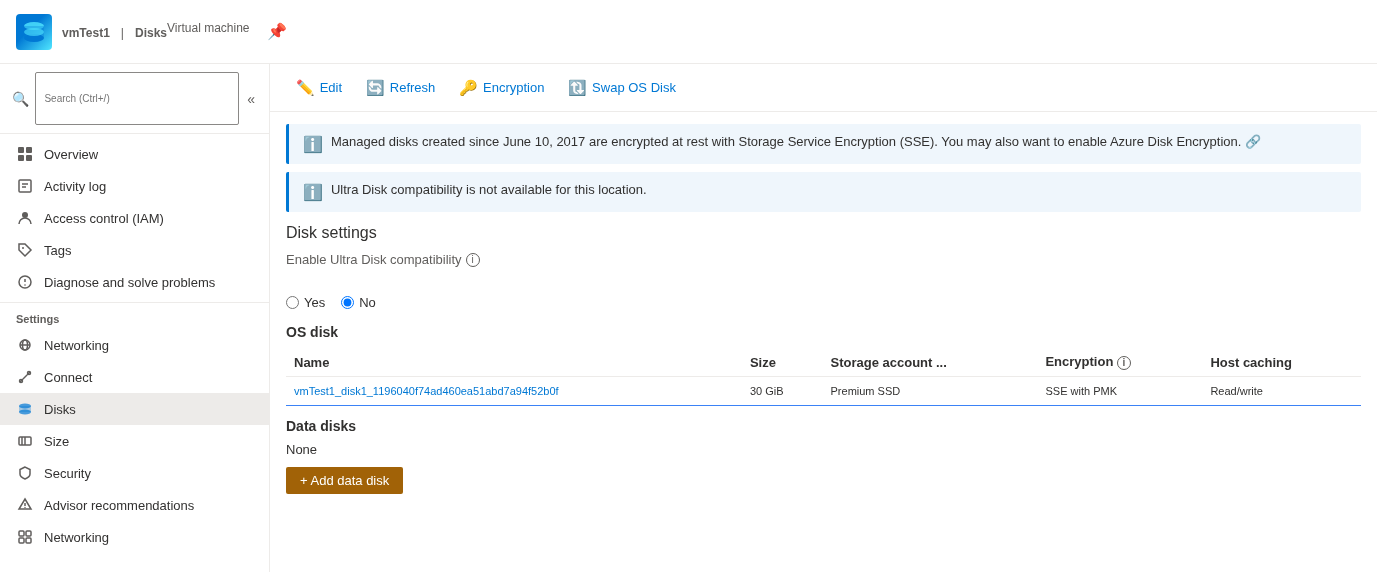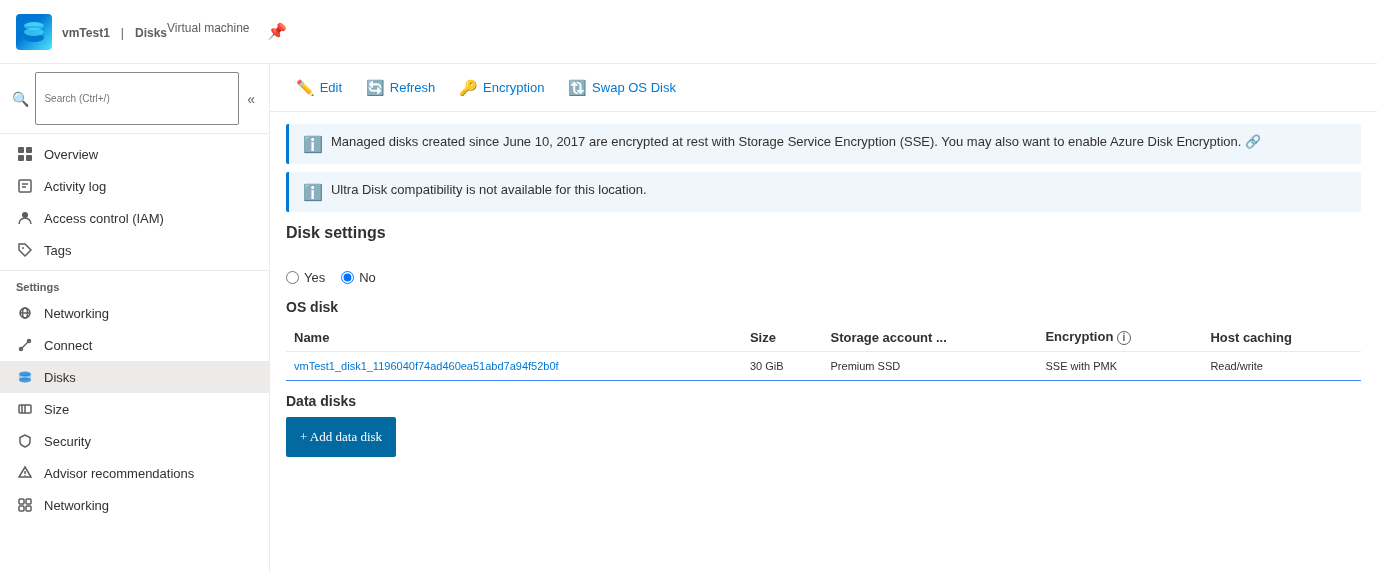--- a/index.html
+++ b/index.html
@@ -124,21 +124,21 @@
       align-items: flex-start;
       gap: 8px;
       font-size: 13px;
       color: #323130;
       border-radius: 2px;
     }
     .info-banner .info-icon { color: #0078d4; font-size: 16px; flex-shrink: 0; margin-top: 1px; }
     .info-banner a { color: #0078d4; text-decoration: none; }
 
     .disk-settings-section { padding: 12px 16px 0 16px; }
-    .section-title { font-size: 16px; font-weight: 700; color: #323130; margin-bottom: 10px; }
+    .section-title { font-size: 16px; font-weight: 400; color: #323130; margin-bottom: 10px; }
     .ultra-disk-label { font-size: 13px; color: #605e5c; margin-bottom: 6px; display: flex; align-items: center; gap: 4px; }
     .radio-group { display: flex; align-items: center; gap: 16px; margin-bottom: 14px; margin-top: 28px; }
     .radio-option { display: flex; align-items: center; gap: 5px; cursor: pointer; font-size: 13px; color: #323130; }
     .radio-option input[type="radio"] { cursor: pointer; }
 
     .subsection-title { font-size: 14px; font-weight: 600; color: #323130; margin-bottom: 8px; }
 
     .disk-table { width: 100%; border-collapse: collapse; }
     .disk-table th {
       text-align: left;
@@ -154,31 +154,30 @@
       font-size: 11px;
       color: #323130;
       border-bottom: 1px solid #3b82f6;
     }
     .disk-table td a { color: #0078d4; text-decoration: none; }
 
     .data-disks-section { padding: 12px 16px; }
     .none-text { font-size: 13px; color: #323130; margin-bottom: 10px; }
 
     .add-disk-btn {
-      background: #0369a1;
+      background: #a16207;
       color: #fff;
       border: none;
-      padding: 12px 14px;
+      padding: 6px 14px;
       font-size: 13px;
       cursor: pointer;
       border-radius: 2px;
       display: inline-flex;
       align-items: center;
       gap: 4px;
-      font-family: Liberation Serif, serif;
     }
 
     .info-circle { display: inline-block; width: 14px; height: 14px; border: 1px solid #605e5c; border-radius: 50%; text-align: center; line-height: 12px; font-size: 10px; color: #605e5c; cursor: help; }
 
     
     ::-webkit-scrollbar { width: 6px; height: 6px; }
     ::-webkit-scrollbar-track { background: #f3f2f1; }
     ::-webkit-scrollbar-thumb { background: #c8c6c4; border-radius: 3px; }
   </style>
 </head>
@@ -245,20 +244,30 @@
       </div>
       <div class="sidebar-item">
         <span class="item-icon">
           <svg width="16" height="16" viewBox="0 0 16 16" fill="none" stroke="#605e5c" stroke-width="1.5">
               <path d="M2 2h6l6 6-6 6-6-6z"></path>
               <circle cx="6" cy="6" r="1" fill="#605e5c" stroke="none"></circle>
             </svg>
         </span>
         <span>Tags</span>
       </div>
+      <div class="sidebar-item">
+        <span class="item-icon">
+          <svg width="16" height="16" viewBox="0 0 16 16" fill="none" stroke="#605e5c" stroke-width="1.5">
+              <circle cx="8" cy="8" r="6"></circle>
+              <line x1="8" y1="5" x2="8" y2="8"></line>
+              <circle cx="8" cy="11" r="0.8" fill="#605e5c" stroke="none"></circle>
+            </svg>
+        </span>
+        <span>Diagnose and solve problems</span>
+      </div>
 
       <div class="sidebar-section-label">Settings</div>
 
       <div class="sidebar-item">
         <span class="item-icon">
           <svg width="16" height="16" viewBox="0 0 16 16" fill="none" stroke="#605e5c" stroke-width="1.5">
               <circle cx="8" cy="8" r="5"></circle>
               <ellipse cx="8" cy="8" rx="2.5" ry="5"></ellipse>
               <line x1="3" y1="8" x2="13" y2="8"></line>
             </svg>
@@ -360,20 +369,24 @@
         </span>
       </div>
 
       <div class="info-banner" style="margin-top:8px;">
         <span class="info-icon">ℹ️</span>
         <span>Ultra Disk compatibility is not available for this location.</span>
       </div>
 
       <div class="disk-settings-section">
         <div class="section-title">Disk settings</div>
+        <div class="ultra-disk-label">
+          <span>Enable Ultra Disk compatibility</span>
+          <span class="info-circle">i</span>
+        </div>
         <div class="radio-group">
           <label class="radio-option">
             <input type="radio" name="ultraDisk" value="yes" style="">
             <span>Yes</span>
           </label>
           <label class="radio-option">
             <input type="radio" name="ultraDisk" value="no" checked="" style="">
             <span>No</span>
           </label>
         </div>
@@ -401,18 +414,19 @@
               <td>Premium SSD</td>
               <td>SSE with PMK</td>
               <td>Read/write</td>
             </tr>
           </tbody>
         </table>
       </div>
 
       <div class="data-disks-section">
         <div class="subsection-title">Data disks</div>
+        <div class="none-text">None</div>
         <button class="add-disk-btn">+ Add data disk</button>
       </div>
 
     </div>
   </div>
 </div>
 
 </body></html>

